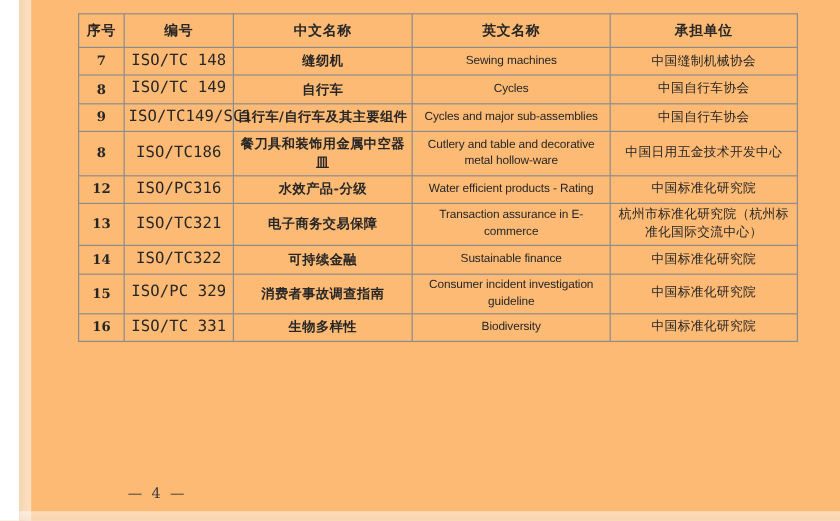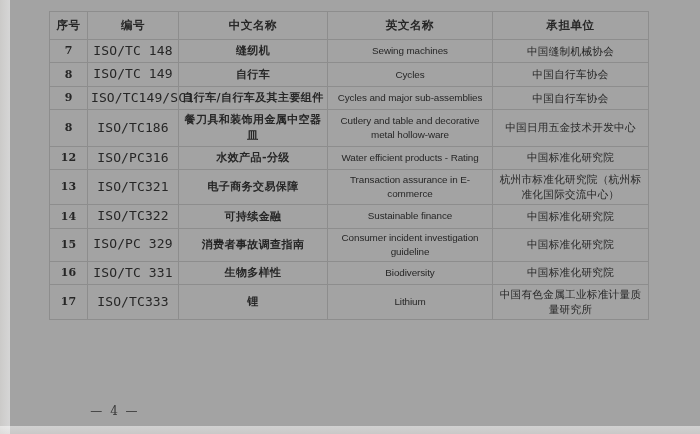--- a/index.html
+++ b/index.html
@@ -11,21 +11,22 @@
     height: 434px;
     background: #ffffff;
     font-family: "DejaVu Serif", "Liberation Serif", serif;
     color: #1b1b1b;
     overflow: hidden;
     position: relative;
   }
   #page {
     position: absolute;
     inset: 0;
-    background: #a3a3a3;
+    background: #fdba74;
+    margin-left: 16px;
   }
   
   .scan-edge-left {
     position: absolute;
     left: 0; top: 0;
     width: 10px; height: 434px;
     background: linear-gradient(to right, #eceae7 0%, #f8f7f6 60%, #ffffff 100%);
     opacity: .55;
   }
   .scan-edge-bottom {
@@ -186,25 +187,18 @@
           <td class="en">Consumer incident investigation guideline</td>
           <td class="org">中国标准化研究院</td>
         </tr>
         <tr>
           <td class="seq">16</td>
           <td class="code">ISO/TC 331</td>
           <td class="cn">生物多样性</td>
           <td class="en">Biodiversity</td>
           <td class="org">中国标准化研究院</td>
         </tr>
-        <tr>
-          <td class="seq">17</td>
-          <td class="code">ISO/TC333</td>
-          <td class="cn">锂</td>
-          <td class="en">Lithium</td>
-          <td class="org">中国有色金属工业标准计量质量研究所</td>
-        </tr>
       </tbody>
   </table>
 
   <div class="page-number">— 4 —</div>
 
 </div>
 
 </body></html>

